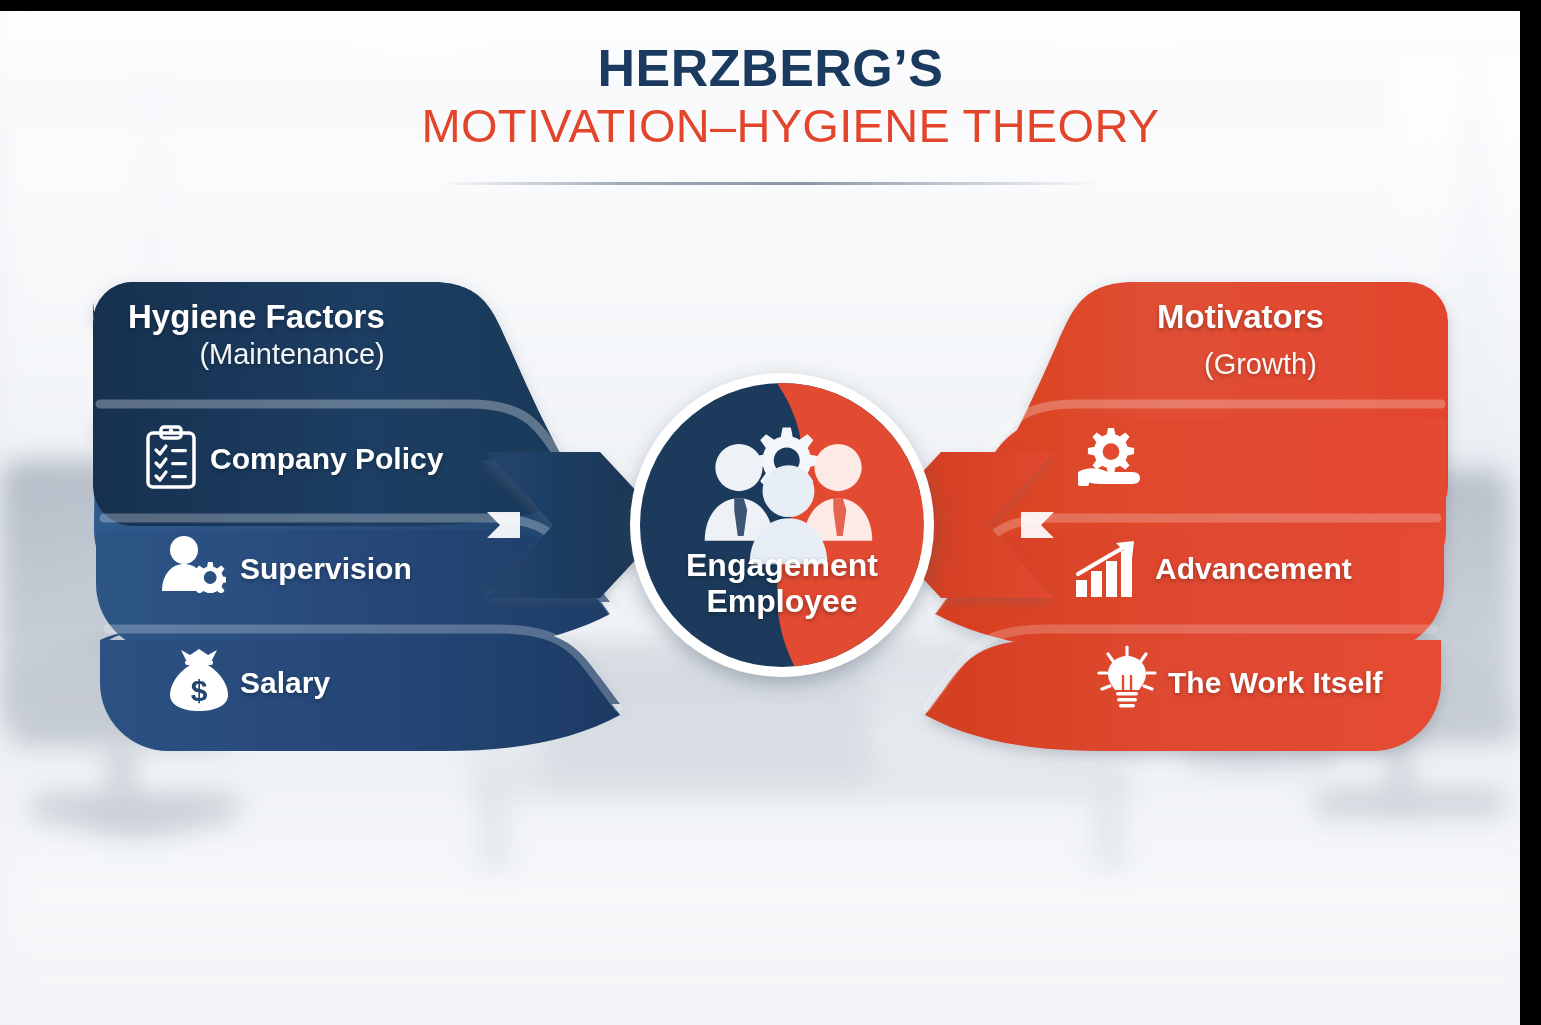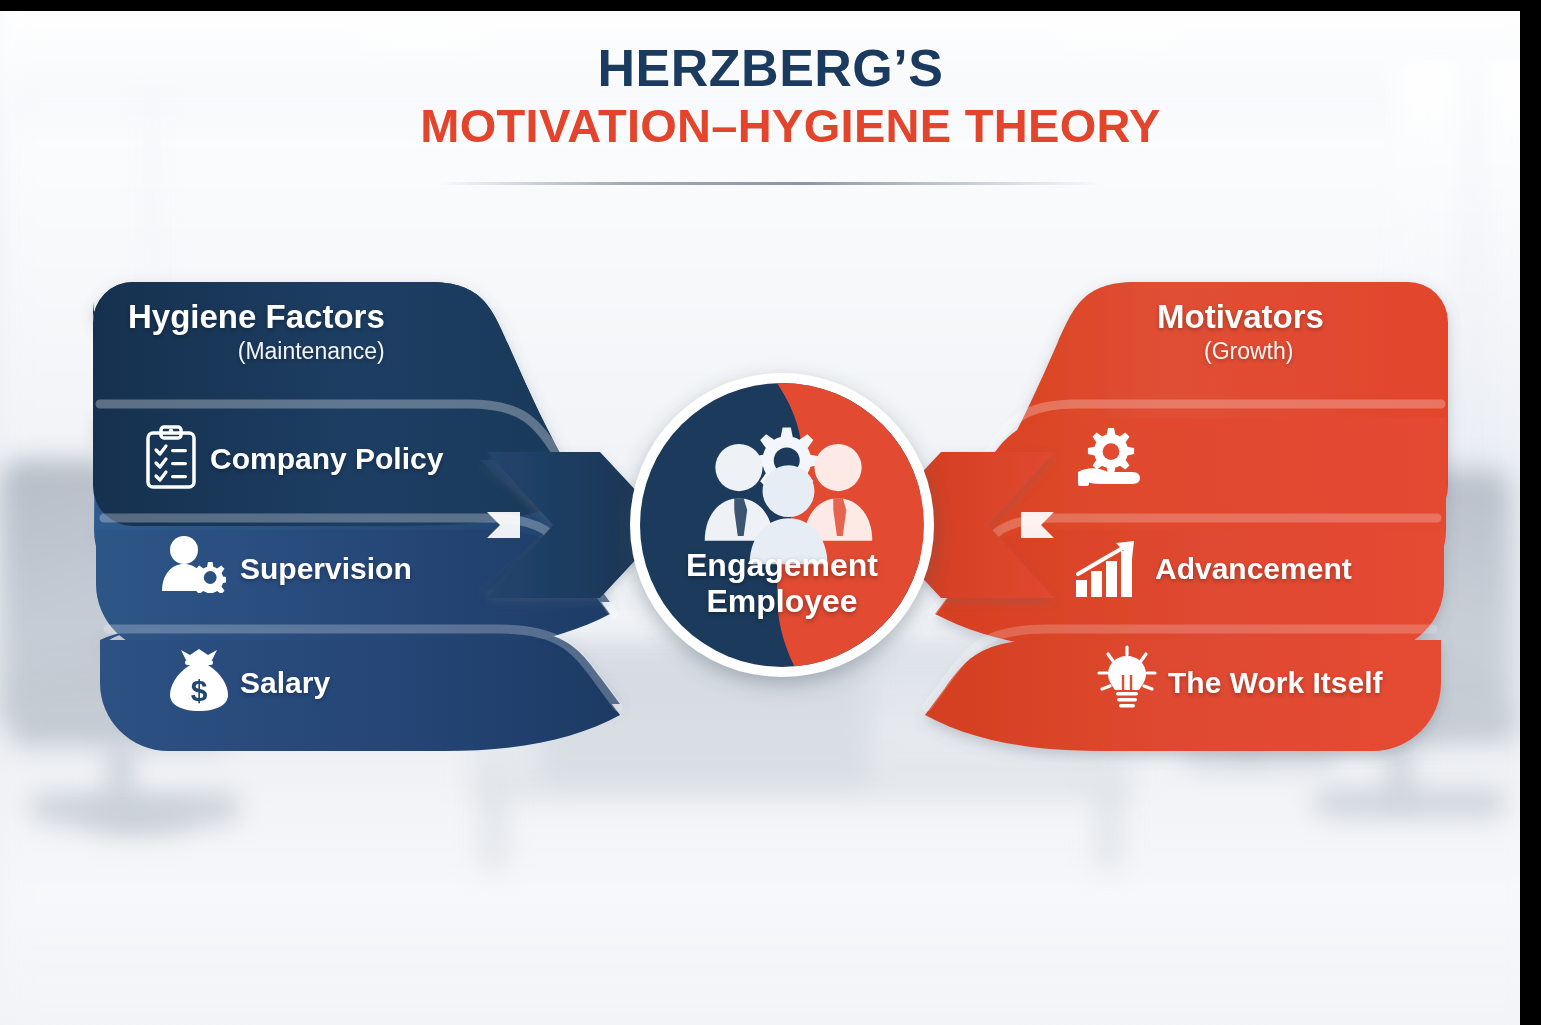--- a/index.html
+++ b/index.html
@@ -82,45 +82,45 @@
                      rgba(255,255,255,.34) 100%); }
 
   
   .bar-top   { position:absolute; left:0; top:0; width:1541px; height:11px; background:#000; z-index:60; }
   .bar-right { position:absolute; right:0; top:0; width:21px; height:1025px; background:#000; z-index:60; }
 
   
   #title { position:absolute; left:0; top:42px; width:1541px; text-align:center; z-index:30; }
   #title .l1 { font-size:52px; font-weight:bold; letter-spacing:.5px; color:#1b3a5f;
                text-shadow:0 2px 3px rgba(255,255,255,.85); line-height:1.02; }
-  #title .l2 { font-size:47px; font-weight:bold; letter-spacing:.3px; color:#e2452c;
+  #title .l2 { font-size:47px; font-weight:normal; letter-spacing:.3px; color:#e2452c;
                text-shadow:0 2px 3px rgba(255,255,255,.85); line-height:1.15; margin-top:4px;padding-left:40px; }
   #title-rule { position:absolute; left:440px; top:182px; width:660px; height:3px; z-index:30;
                background:linear-gradient(90deg,rgba(160,170,185,0) 0%,rgba(130,142,158,.75) 28%,
                           rgba(120,132,150,.85) 55%,rgba(160,170,185,0) 100%);
                filter:blur(.4px); }
 
   
   #diagram { position:absolute; inset:0; z-index:20; }
   #diagram svg { position:absolute; left:0; top:0; width:1541px; height:1025px; overflow:visible; }
 
   
   .band-label { position:absolute; z-index:25; color:#fff; font-weight:bold;
                 text-shadow:0 2px 4px rgba(0,0,0,.28); white-space:nowrap; }
 
   .hdr-title { font-size:33px; }
-  .hdr-sub   { font-size:23px; font-weight:normal; opacity:.95; }
+  .hdr-sub   { font-size:29px; font-weight:normal; opacity:.95; }
 
   .item-label { font-size:30px; }
 
   
   #h-left  { left:128px; top:298px; text-align:right; }
   #h-left .hdr-sub { display:block; margin-top:2px; margin-left:48px; }
   #h-right { left:1157px; top:298px; text-align:left; }
-  #h-right .hdr-sub { display:block; margin-top:2px; margin-left:47px; }
+  #h-right .hdr-sub { display:block; margin-top:12px; margin-left:47px; }
 
   
   #l1 { left:210px; top:442px; }
   #l2 { left:240px; top:552px; }
   #l3 { left:240px; top:666px; }
   
   #r1 { left:1157px; top:442px; }
   #r2 { left:1155px; top:552px; }
   #r3 { left:1168px; top:666px; }
 

